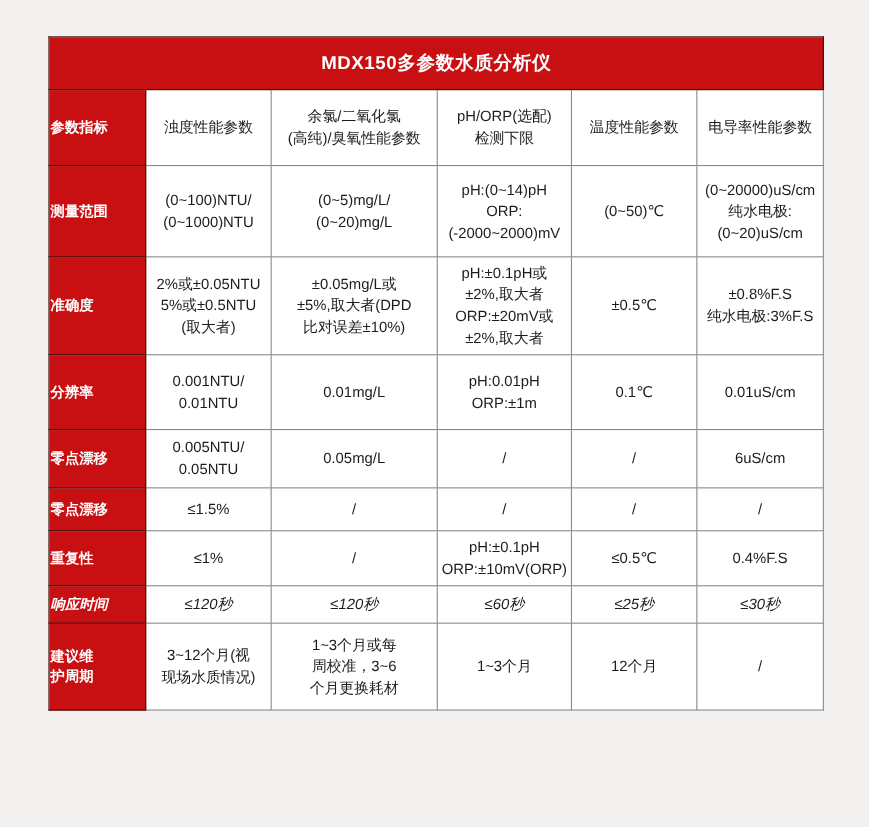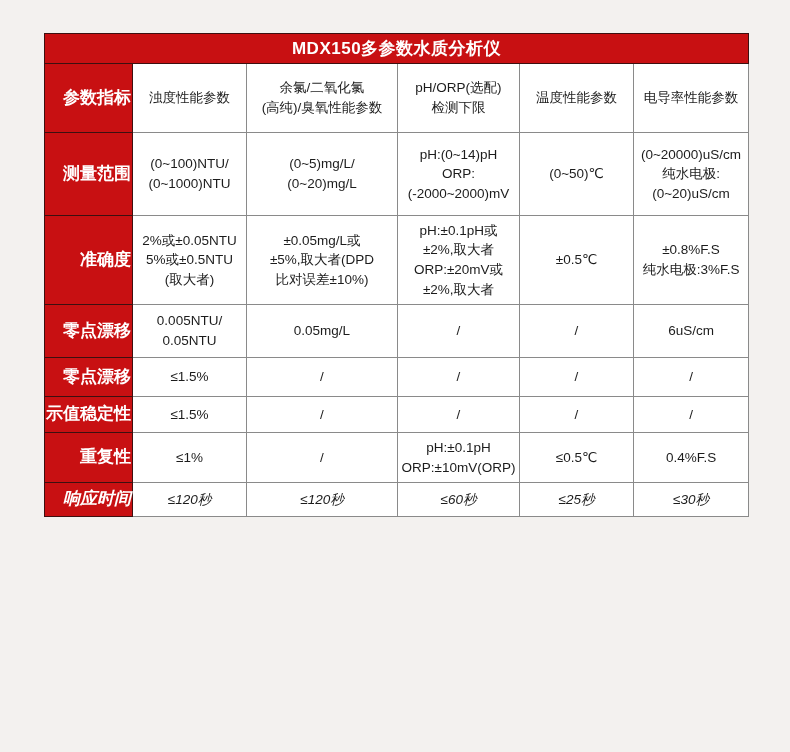--- a/index.html
+++ b/index.html
@@ -23,36 +23,36 @@
     overflow:hidden;
   }
   table.spec-table{
     position:absolute;
     left:44px;top:33px;
     border-collapse:collapse;
     table-layout:fixed;
     width:704px;
   }
   .title-cell{
-    height:30px;
+    height:48px;
     background:var(--red);
     color:var(--label-text);
     font-size:17px;
     font-weight:bold;
     text-align:center;
     vertical-align:middle;
     letter-spacing:.5px;
     border:1px solid var(--red-border);
   }
   th.label-cell{
     background:var(--red);
     color:var(--label-text);
-    font-size:17px;
+    font-size:13px;
     font-weight:bold;
-    text-align:right;
+    text-align:left;
     vertical-align:middle;
     border:1px solid var(--red-border);
     padding:0 1px;
     line-height:1.35;
   }
   td.value-cell{
     background:#ffffff;
     color:var(--cell-text);
     font-size:13.5px;
     font-weight:500;
@@ -152,20 +152,42 @@
             <div class="ln">±2%,取大者</div>
           </td>
           <td class="value-cell">
             <div class="ln">±0.5℃</div>
           </td>
           <td class="value-cell">
             <div class="ln">±0.8%F.S</div>
             <div class="ln">纯水电极:3%F.S</div>
           </td>
         </tr>
+        <tr style="height: 68px;">
+          <th class="label-cell">
+            <div class="ln">分辨率</div>
+          </th>
+          <td class="value-cell">
+            <div class="ln">0.001NTU/</div>
+            <div class="ln">0.01NTU</div>
+          </td>
+          <td class="value-cell">
+            <div class="ln">0.01mg/L</div>
+          </td>
+          <td class="value-cell">
+            <div class="ln">pH:0.01pH</div>
+            <div class="ln">ORP:±1m</div>
+          </td>
+          <td class="value-cell">
+            <div class="ln">0.1℃</div>
+          </td>
+          <td class="value-cell">
+            <div class="ln">0.01uS/cm</div>
+          </td>
+        </tr>
         <tr style="height: 53px;">
           <th class="label-cell">
             <div class="ln">零点漂移</div>
           </th>
           <td class="value-cell">
             <div class="ln">0.005NTU/</div>
             <div class="ln">0.05NTU</div>
           </td>
           <td class="value-cell">
             <div class="ln">0.05mg/L</div>
@@ -193,40 +215,20 @@
           <td class="value-cell">
             <div class="ln">/</div>
           </td>
           <td class="value-cell">
             <div class="ln">/</div>
           </td>
           <td class="value-cell">
             <div class="ln">/</div>
           </td>
         </tr>
-        <tr style="height: 36px;">
-          <th class="label-cell">
-            <div class="ln">示值稳定性</div>
-          </th>
-          <td class="value-cell">
-            <div class="ln">≤1.5%</div>
-          </td>
-          <td class="value-cell">
-            <div class="ln">/</div>
-          </td>
-          <td class="value-cell">
-            <div class="ln">/</div>
-          </td>
-          <td class="value-cell">
-            <div class="ln">/</div>
-          </td>
-          <td class="value-cell">
-            <div class="ln">/</div>
-          </td>
-        </tr>
         <tr style="height: 50px;">
           <th class="label-cell">
             <div class="ln">重复性</div>
           </th>
           <td class="value-cell">
             <div class="ln">≤1%</div>
           </td>
           <td class="value-cell">
             <div class="ln">/</div>
           </td>
@@ -252,17 +254,41 @@
             <div class="ln">≤120秒</div>
           </td>
           <td class="value-cell">
             <div class="ln">≤60秒</div>
           </td>
           <td class="value-cell">
             <div class="ln">≤25秒</div>
           </td>
           <td class="value-cell">
             <div class="ln">≤30秒</div>
+          </td>
+        </tr>
+        <tr style="height: 79px;">
+          <th class="label-cell">
+            <div class="ln">建议维</div>
+            <div class="ln">护周期</div>
+          </th>
+          <td class="value-cell">
+            <div class="ln">3~12个月(视</div>
+            <div class="ln">现场水质情况)</div>
+          </td>
+          <td class="value-cell">
+            <div class="ln">1~3个月或每</div>
+            <div class="ln">周校准，3~6</div>
+            <div class="ln">个月更换耗材</div>
+          </td>
+          <td class="value-cell">
+            <div class="ln">1~3个月</div>
+          </td>
+          <td class="value-cell">
+            <div class="ln">12个月</div>
+          </td>
+          <td class="value-cell">
+            <div class="ln">/</div>
           </td>
         </tr>
       </tbody>
   </table>
 </div>
 
 </body></html>

